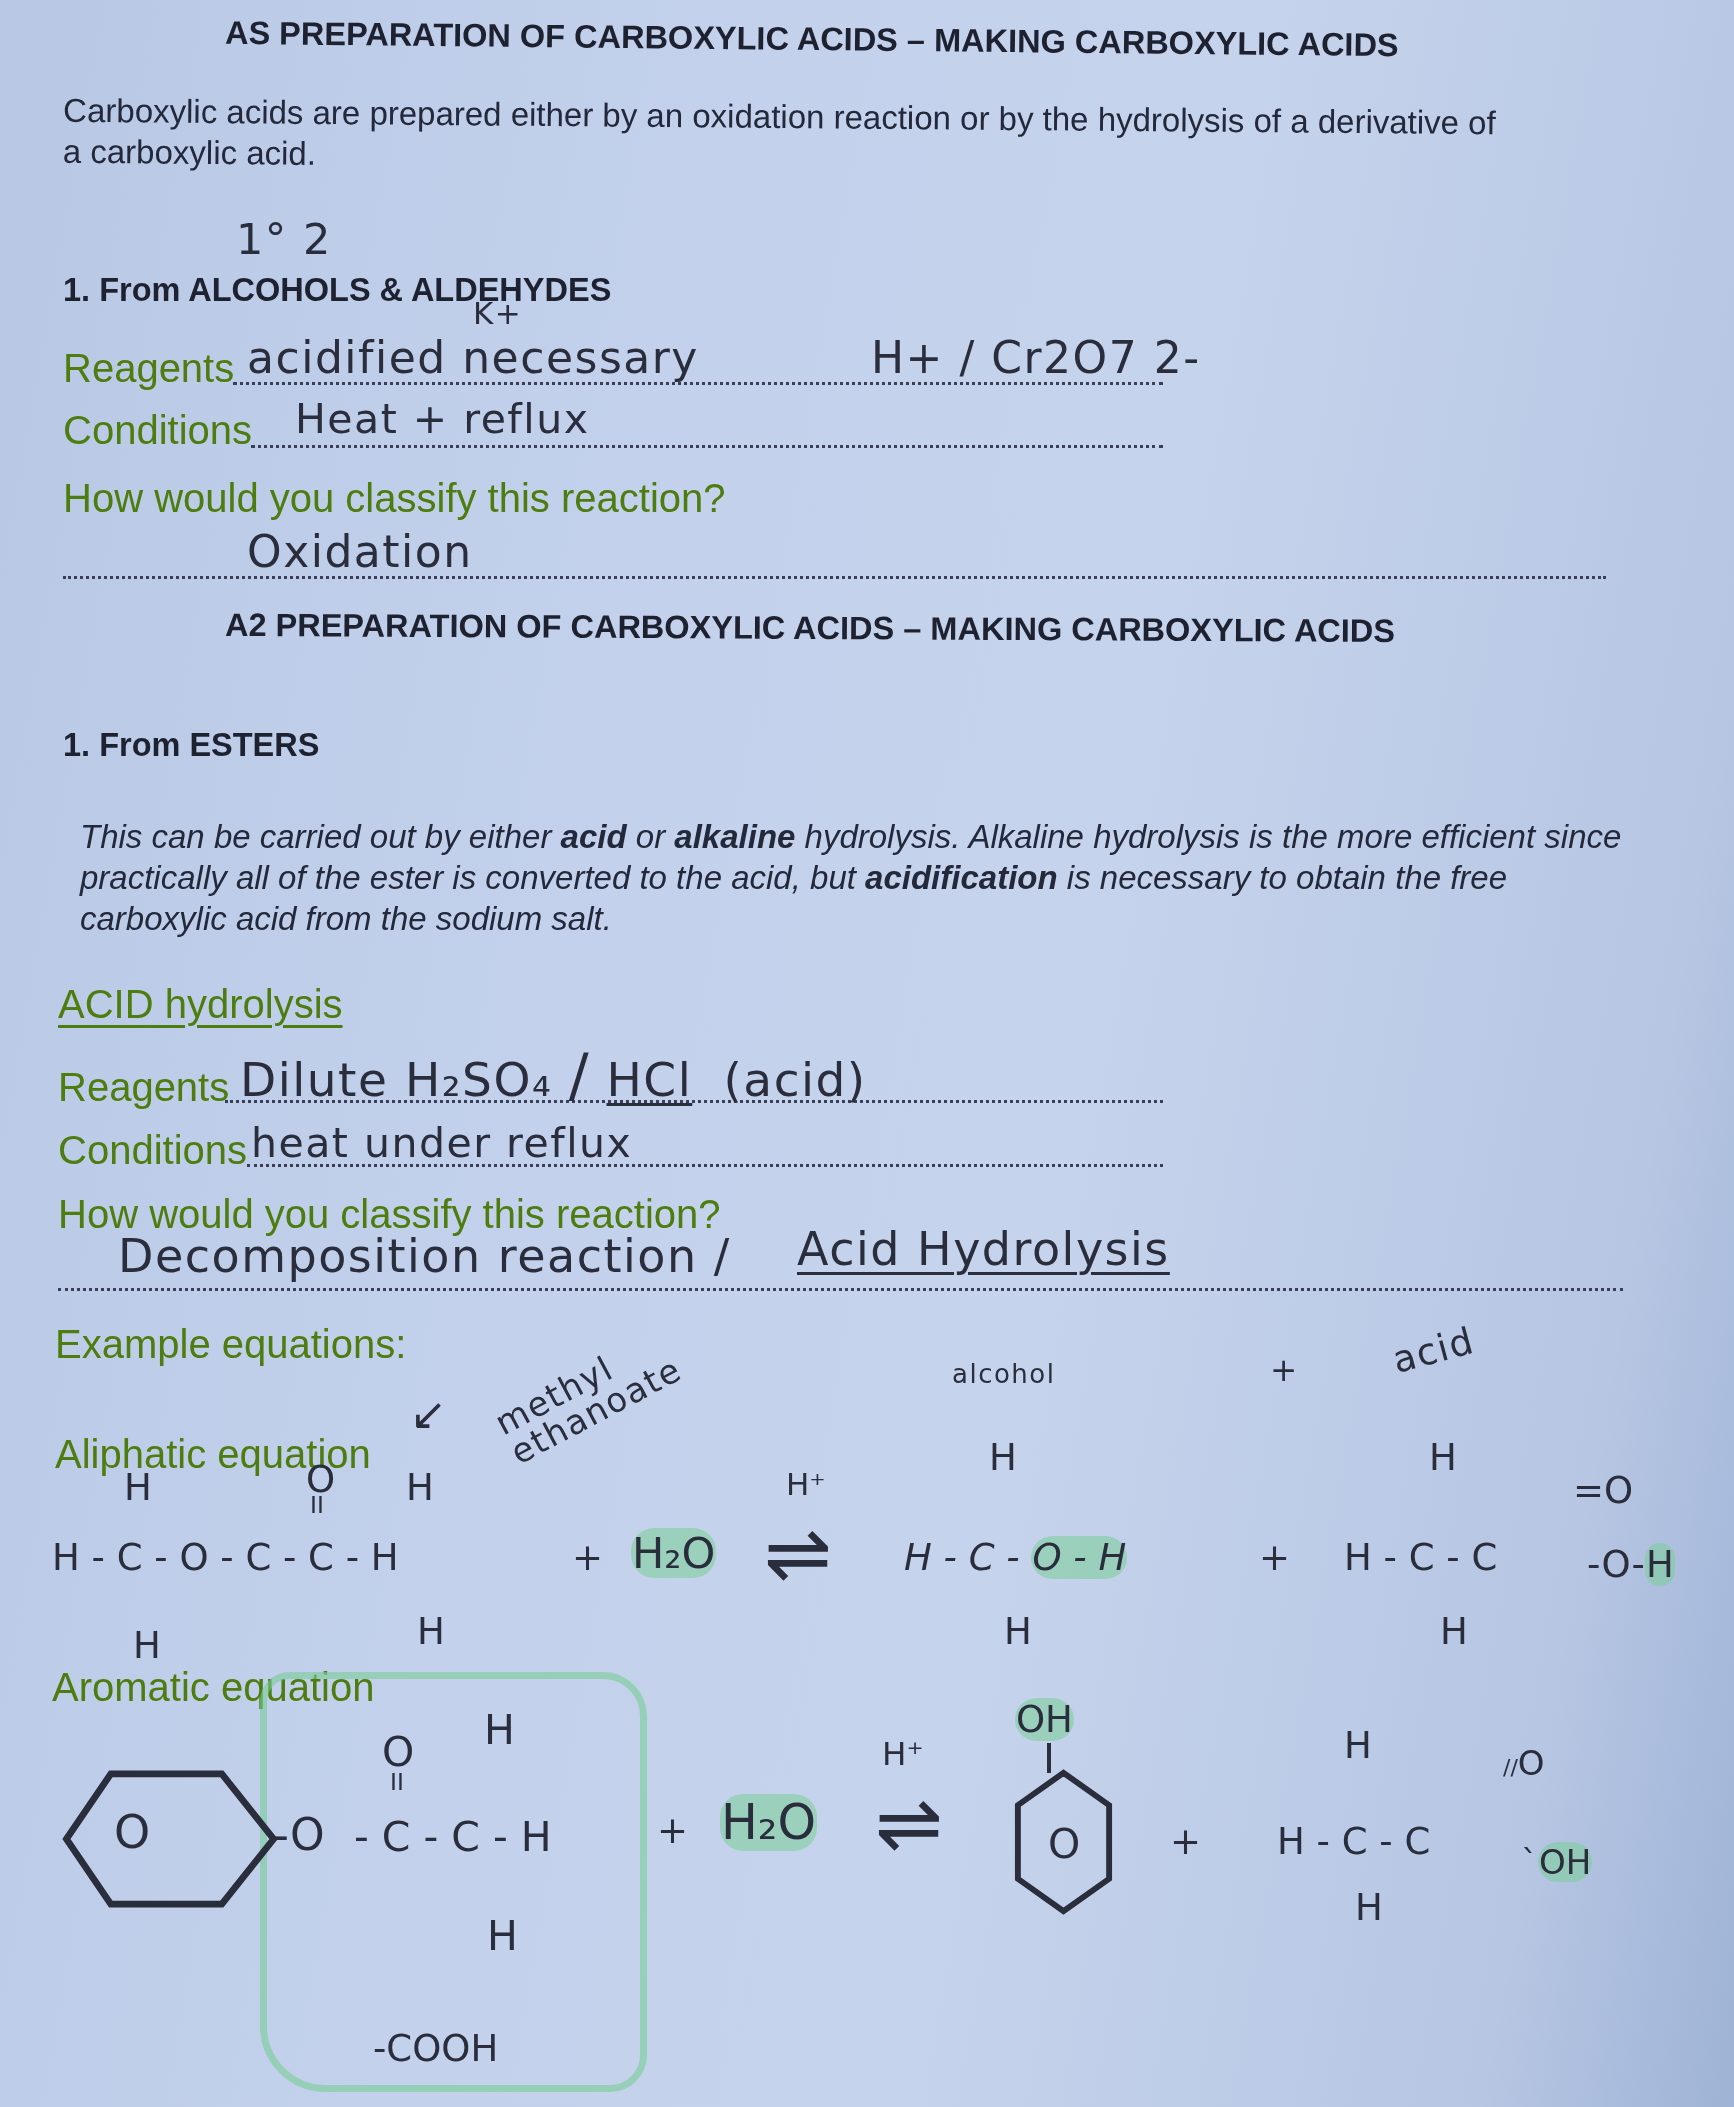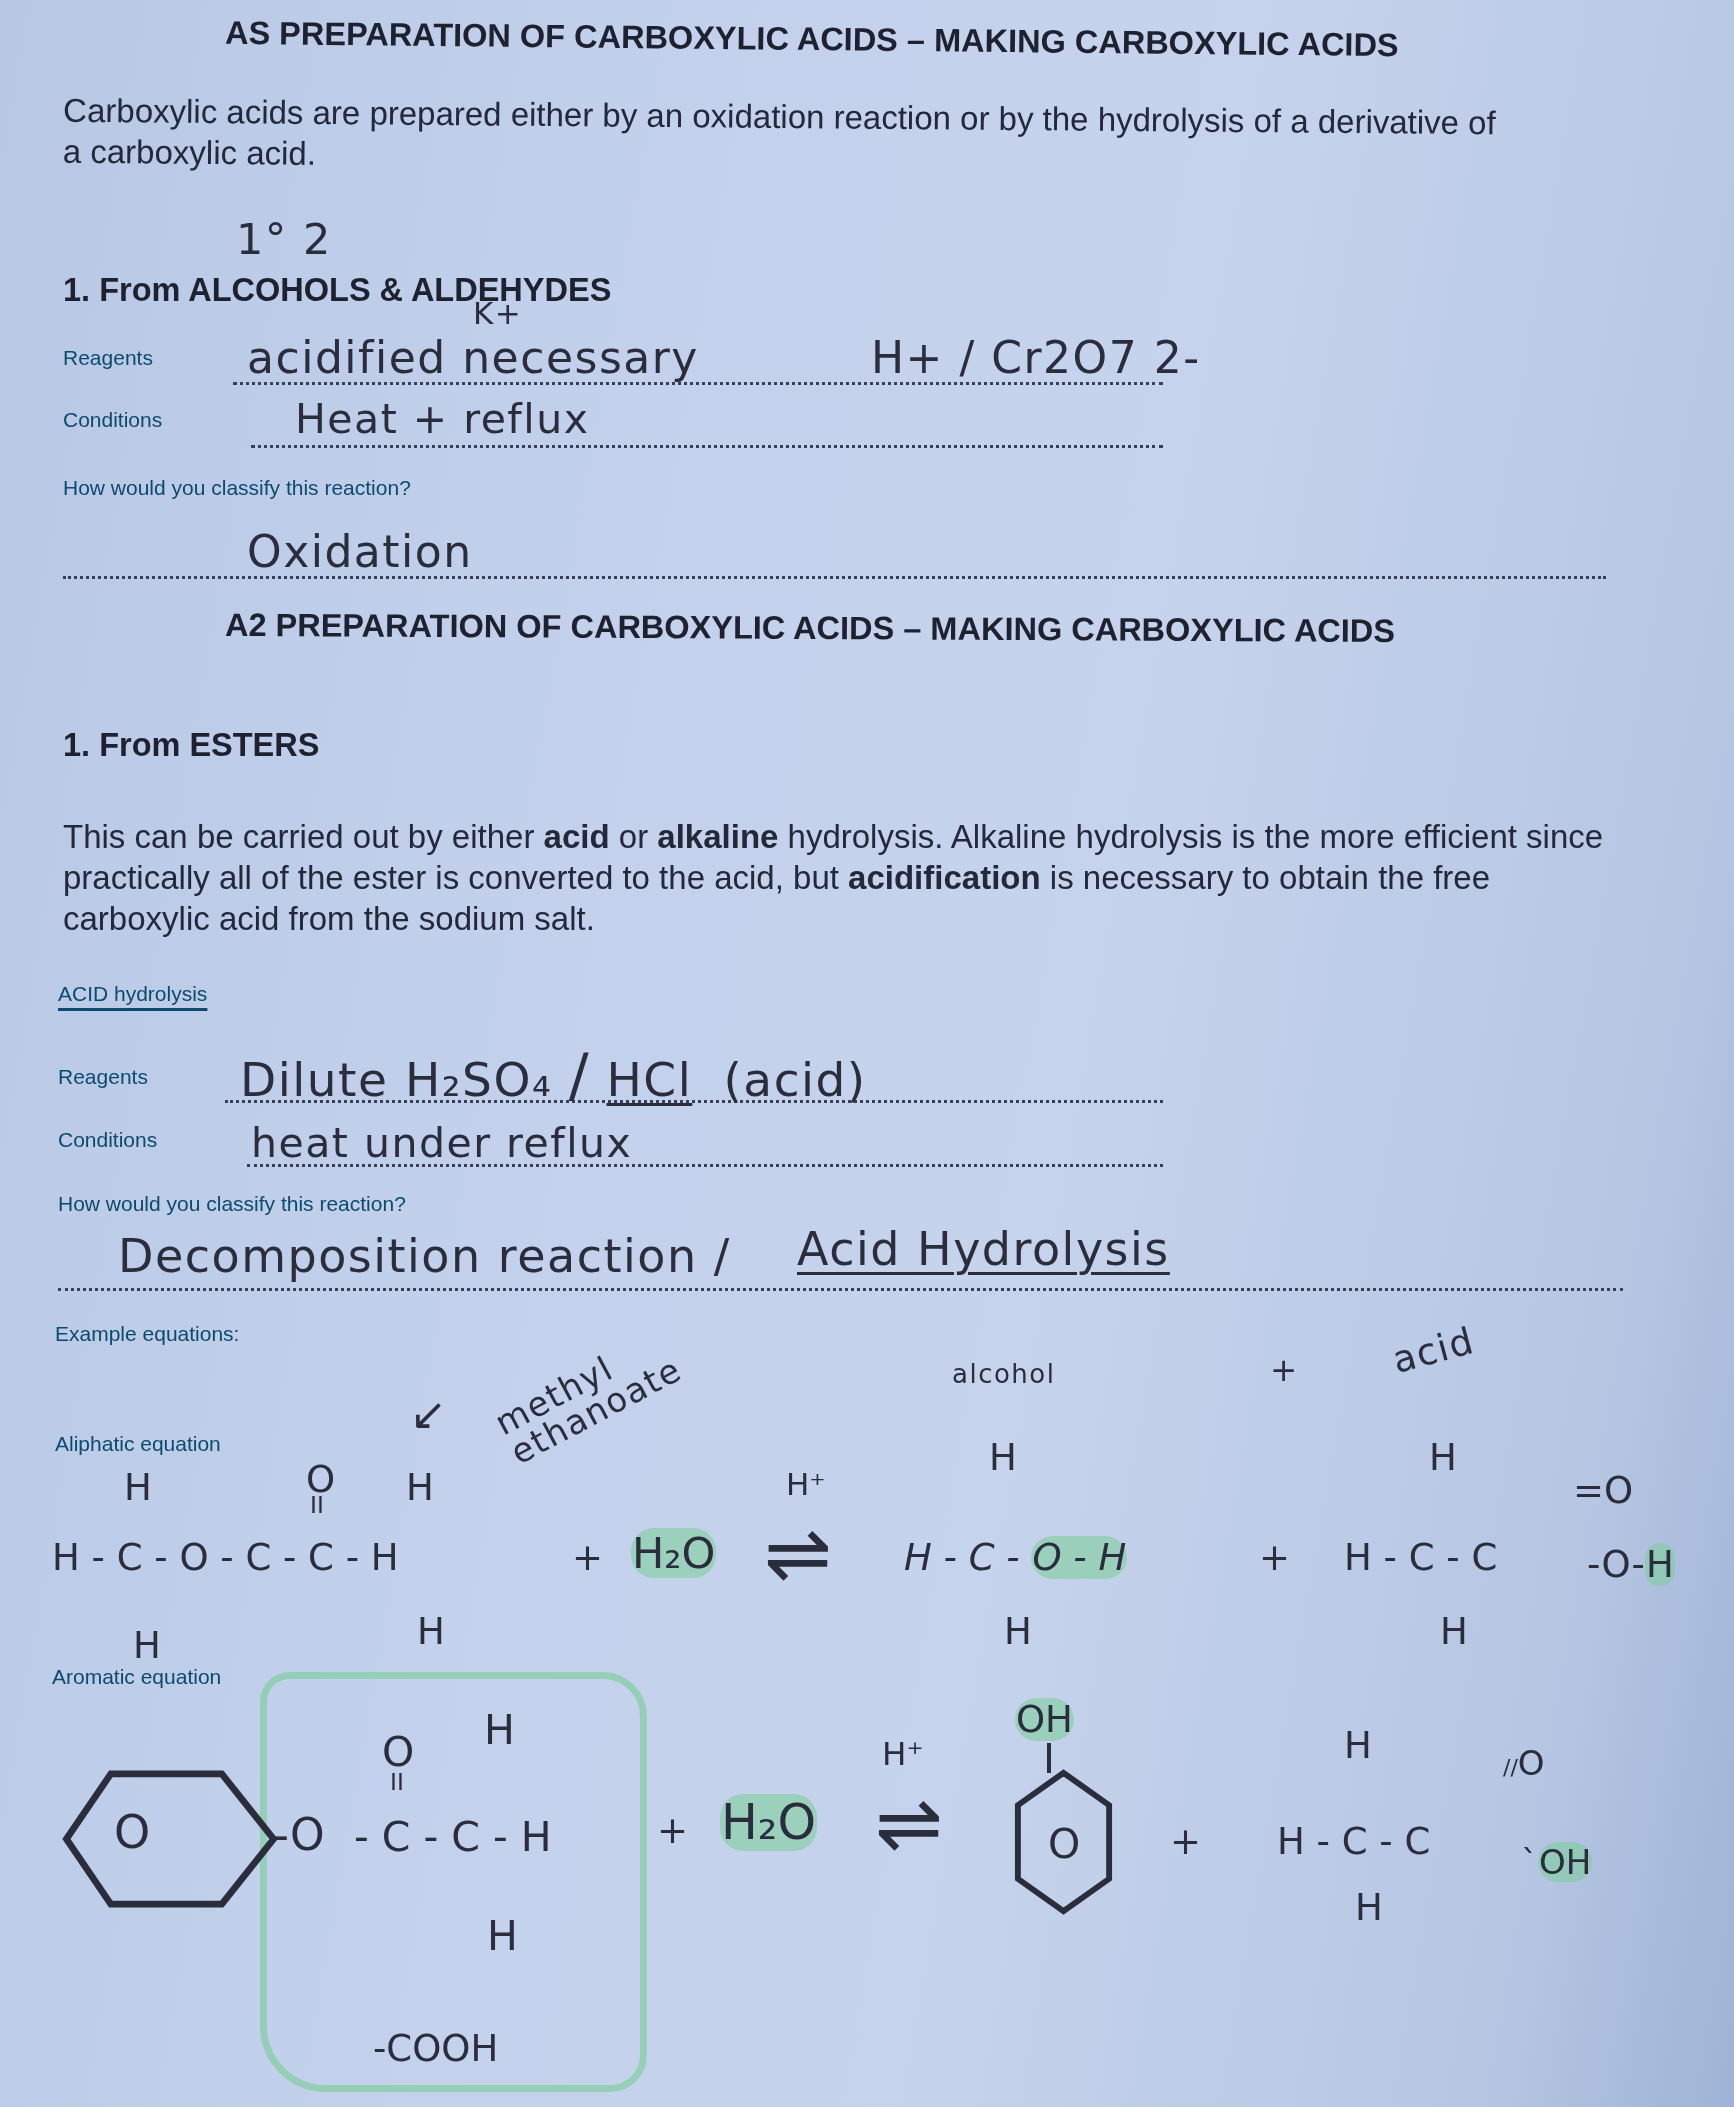--- a/index.html
+++ b/index.html
@@ -5,21 +5,21 @@
   html, body { margin: 0; padding: 0; }
   body {
     width: 1734px; height: 2108px; overflow: hidden; position: relative;
     background: linear-gradient(100deg, #b8c8e4 0%, #c3d1ec 35%, #c6d3ec 60%, #b6c6e3 88%, #9fb3d6 100%);
     font-family: "Liberation Sans", sans-serif; color: #1f2433;
   }
   .abs { position: absolute; }
   .title { font-weight: bold; font-size: 32.5px; letter-spacing: 0px; white-space: nowrap; color: #1d2130; }
   .body-text { font-size: 33px; line-height: 41px; color: #23283a; }
   .h2 { font-weight: bold; font-size: 32.5px; color: #1d2130; white-space: nowrap; }
-  .label { font-size: 21px; color: #0c4a6e; white-space: nowrap; }
+  .label { font-size: 40px; color: #4d7c0f; white-space: nowrap; }
   .dotline { border-bottom: 3px dotted #3a3f55; height: 0; }
   .hand { font-family: "DejaVu Sans", sans-serif; color: #2a2d3c; font-weight: normal; white-space: nowrap; letter-spacing: 1.5px; }
   .hl { background: rgba(120, 205, 150, 0.55); border-radius: 23px; padding: 0 1px; margin-top: 16px; }
   .underline { text-decoration: underline; text-decoration-thickness: 3px; text-underline-offset: 7.4px; }
   b.strong { font-weight: bold; }
   .mol { font-family: "DejaVu Sans", sans-serif; font-size: 37px; color: #2a2d3c; white-space: nowrap; }
 </style>
 </head>
 <body>
 
@@ -42,21 +42,21 @@
 <div class="abs hand" style="left:295px; top:395px; font-size:41px;">Heat + reflux</div>
 
 <div class="abs label" style="left:63px; top:476px;">How would you classify this reaction?</div>
 <div class="abs dotline" style="left:63px; top:576px; width:1543px;"></div>
 <div class="abs hand" style="left:247px; top:526px; font-size:44px;">Oxidation</div>
 
 <div class="abs title" style="left:225px; top:610px; transform:rotate(0.3deg);">A2 PREPARATION OF CARBOXYLIC ACIDS – MAKING CARBOXYLIC ACIDS</div>
 
 <div class="abs h2" style="left:63px; top:727px;">1. From ESTERS</div>
 
-<div class="abs body-text" style="left:63px; top:816px; width:1565px;">
+<div class="abs body-text" style="left:80px; top:816px; width:1565px;font-style:italic;">
   <span>This can be carried out by either </span><b class="strong">acid</b><span> or </span><b class="strong">alkaline</b><span> hydrolysis.  Alkaline hydrolysis is the more efficient since practically all of the ester is converted to the acid, but </span><b class="strong">acidification</b><span> is necessary to obtain the free carboxylic acid from the sodium salt.</span>
 </div>
 
 <div class="abs label underline" style="left:58px; top:982px;">ACID hydrolysis</div>
 
 <div class="abs label" style="left:58px; top:1065px;">Reagents</div>
 <div class="abs dotline" style="left:225px; top:1100px; width:938px;"></div>
 <div class="abs hand" style="left:240px; top:1041px; font-size:47px;">
   <span>Dilute H₂SO₄</span>
   <span style="font-size:59px;">/</span>

